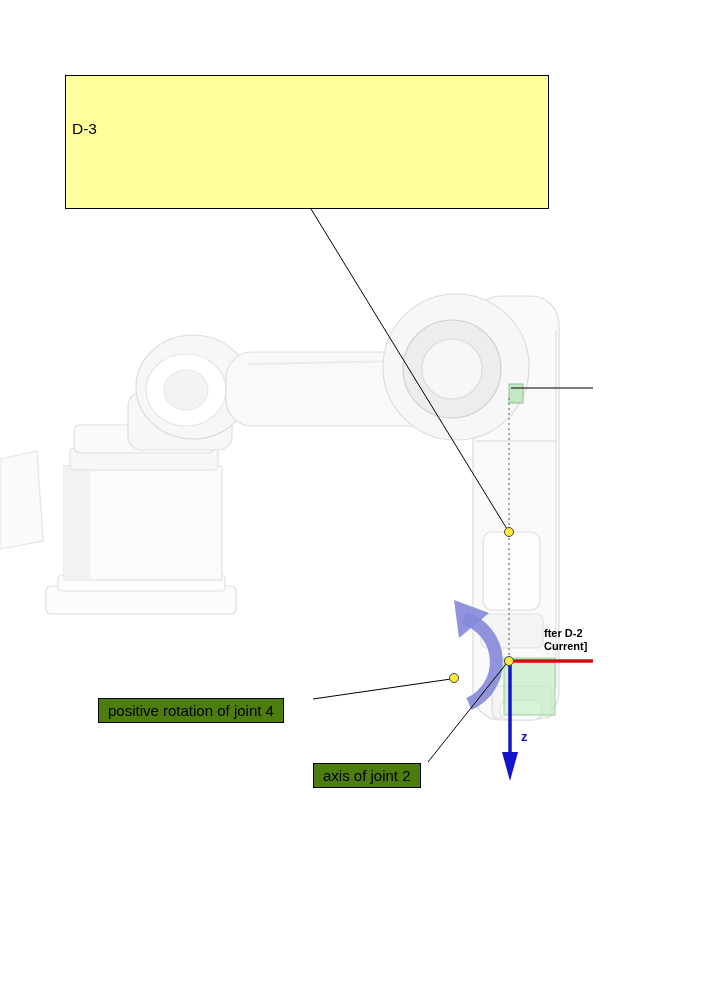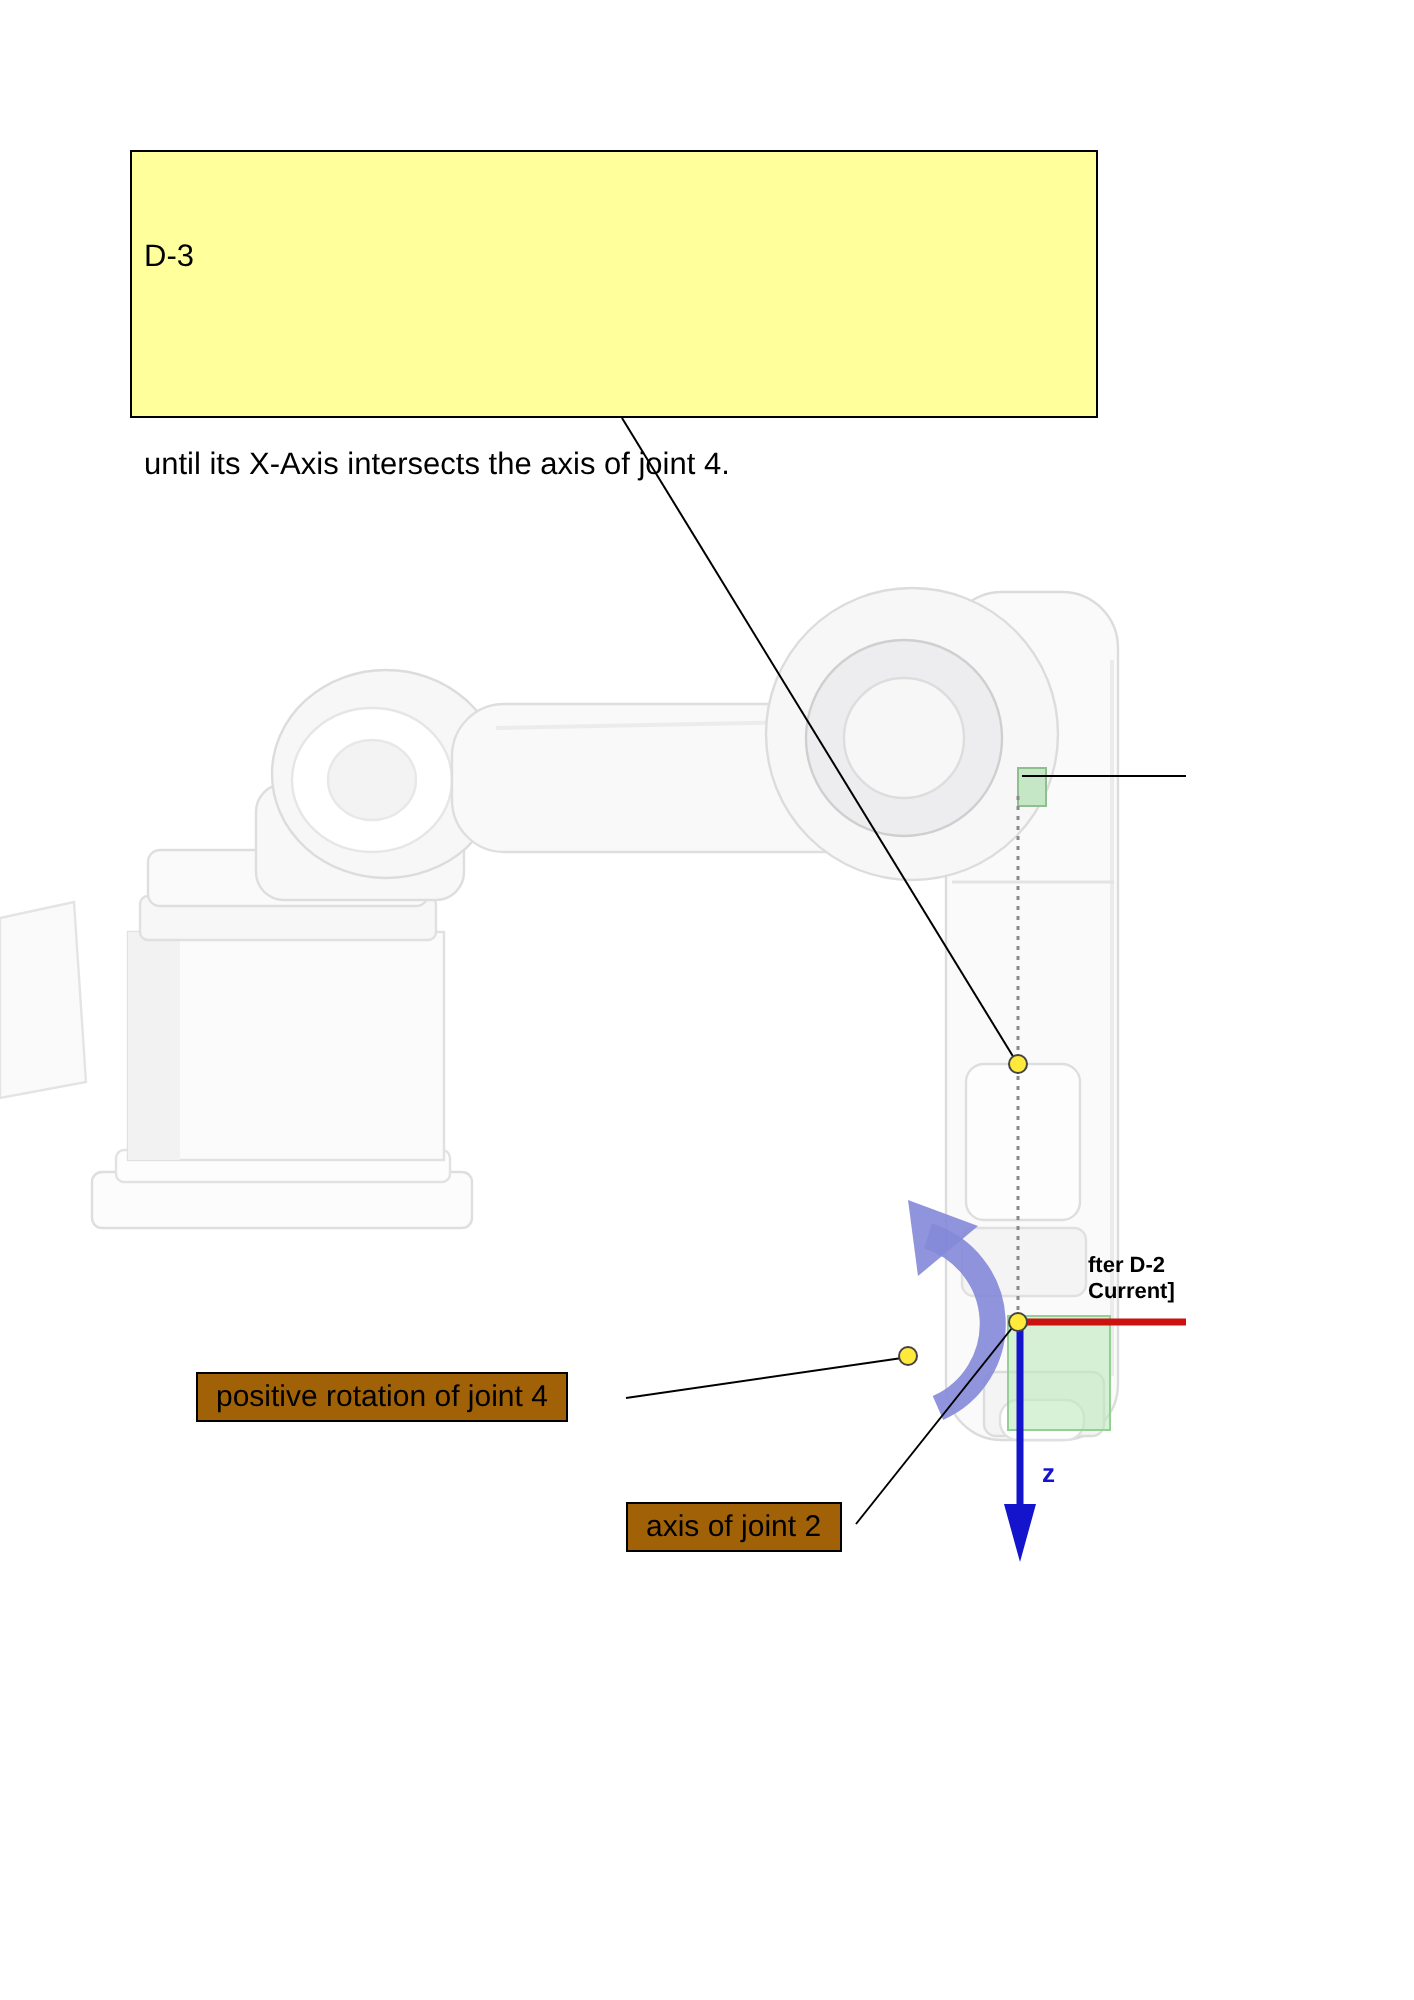--- a/index.html
+++ b/index.html
@@ -14,22 +14,22 @@
   }
   .callout .gap { height:11px; }
 
   .dim-label {
     position:absolute; left:594px; top:517px;
     background:#f9982f; border:1px solid #000;
     font-size:15px; font-weight:600; color:#000000; padding:2px 6px;text-decoration:underline;
   }
 
   .note-box {
-    position:absolute; background:#a16207; border:1px solid #000;
-    font-size:15px; color:#000; padding:3px 9px; white-space:nowrap;
+    position:absolute; background:#4d7c0f; border:1px solid #000;
+    font-size:15px; color:#000; padding:3px 9px; white-space:nowrap;margin-top:12px;
   }
   .note-box.pos-rot { left:98px; top:686px; }
   .note-box.axis-j4 { left:313px; top:751px; }
 
   .axis-label { position:absolute; font-size:13px; font-weight:bold; }
   .axis-label.x { left:627px; top:666px; color:#cc1111; }
   .axis-label.z { left:521px; top:729px; color:#1414cc; }
 
   .frame-caption {
     position:absolute; left:544px; top:627px;
@@ -103,21 +103,20 @@
     <polygon points="502,752 518,752 510,781" fill="#1414cc"></polygon>
 
     <circle cx="509" cy="532" r="4.5" fill="#ffe93b" stroke="#444444"></circle>
     <circle cx="454" cy="678" r="4.5" fill="#ffe93b" stroke="#444444"></circle>
     <circle cx="509" cy="661" r="4.5" fill="#ffe93b" stroke="#444444"></circle>
   </svg>
 
   <div class="callout">
     <div>D-3</div>
     <div class="gap"></div>
-    <div>until its X-Axis intersects the axis of joint 4.</div>
     <div class="gap"></div>
   </div>
 
   <div class="dim-label">425mm</div>
 
   <div class="frame-caption">
     <div>fter D-2</div>
     <div>Current]</div>
   </div>
 

